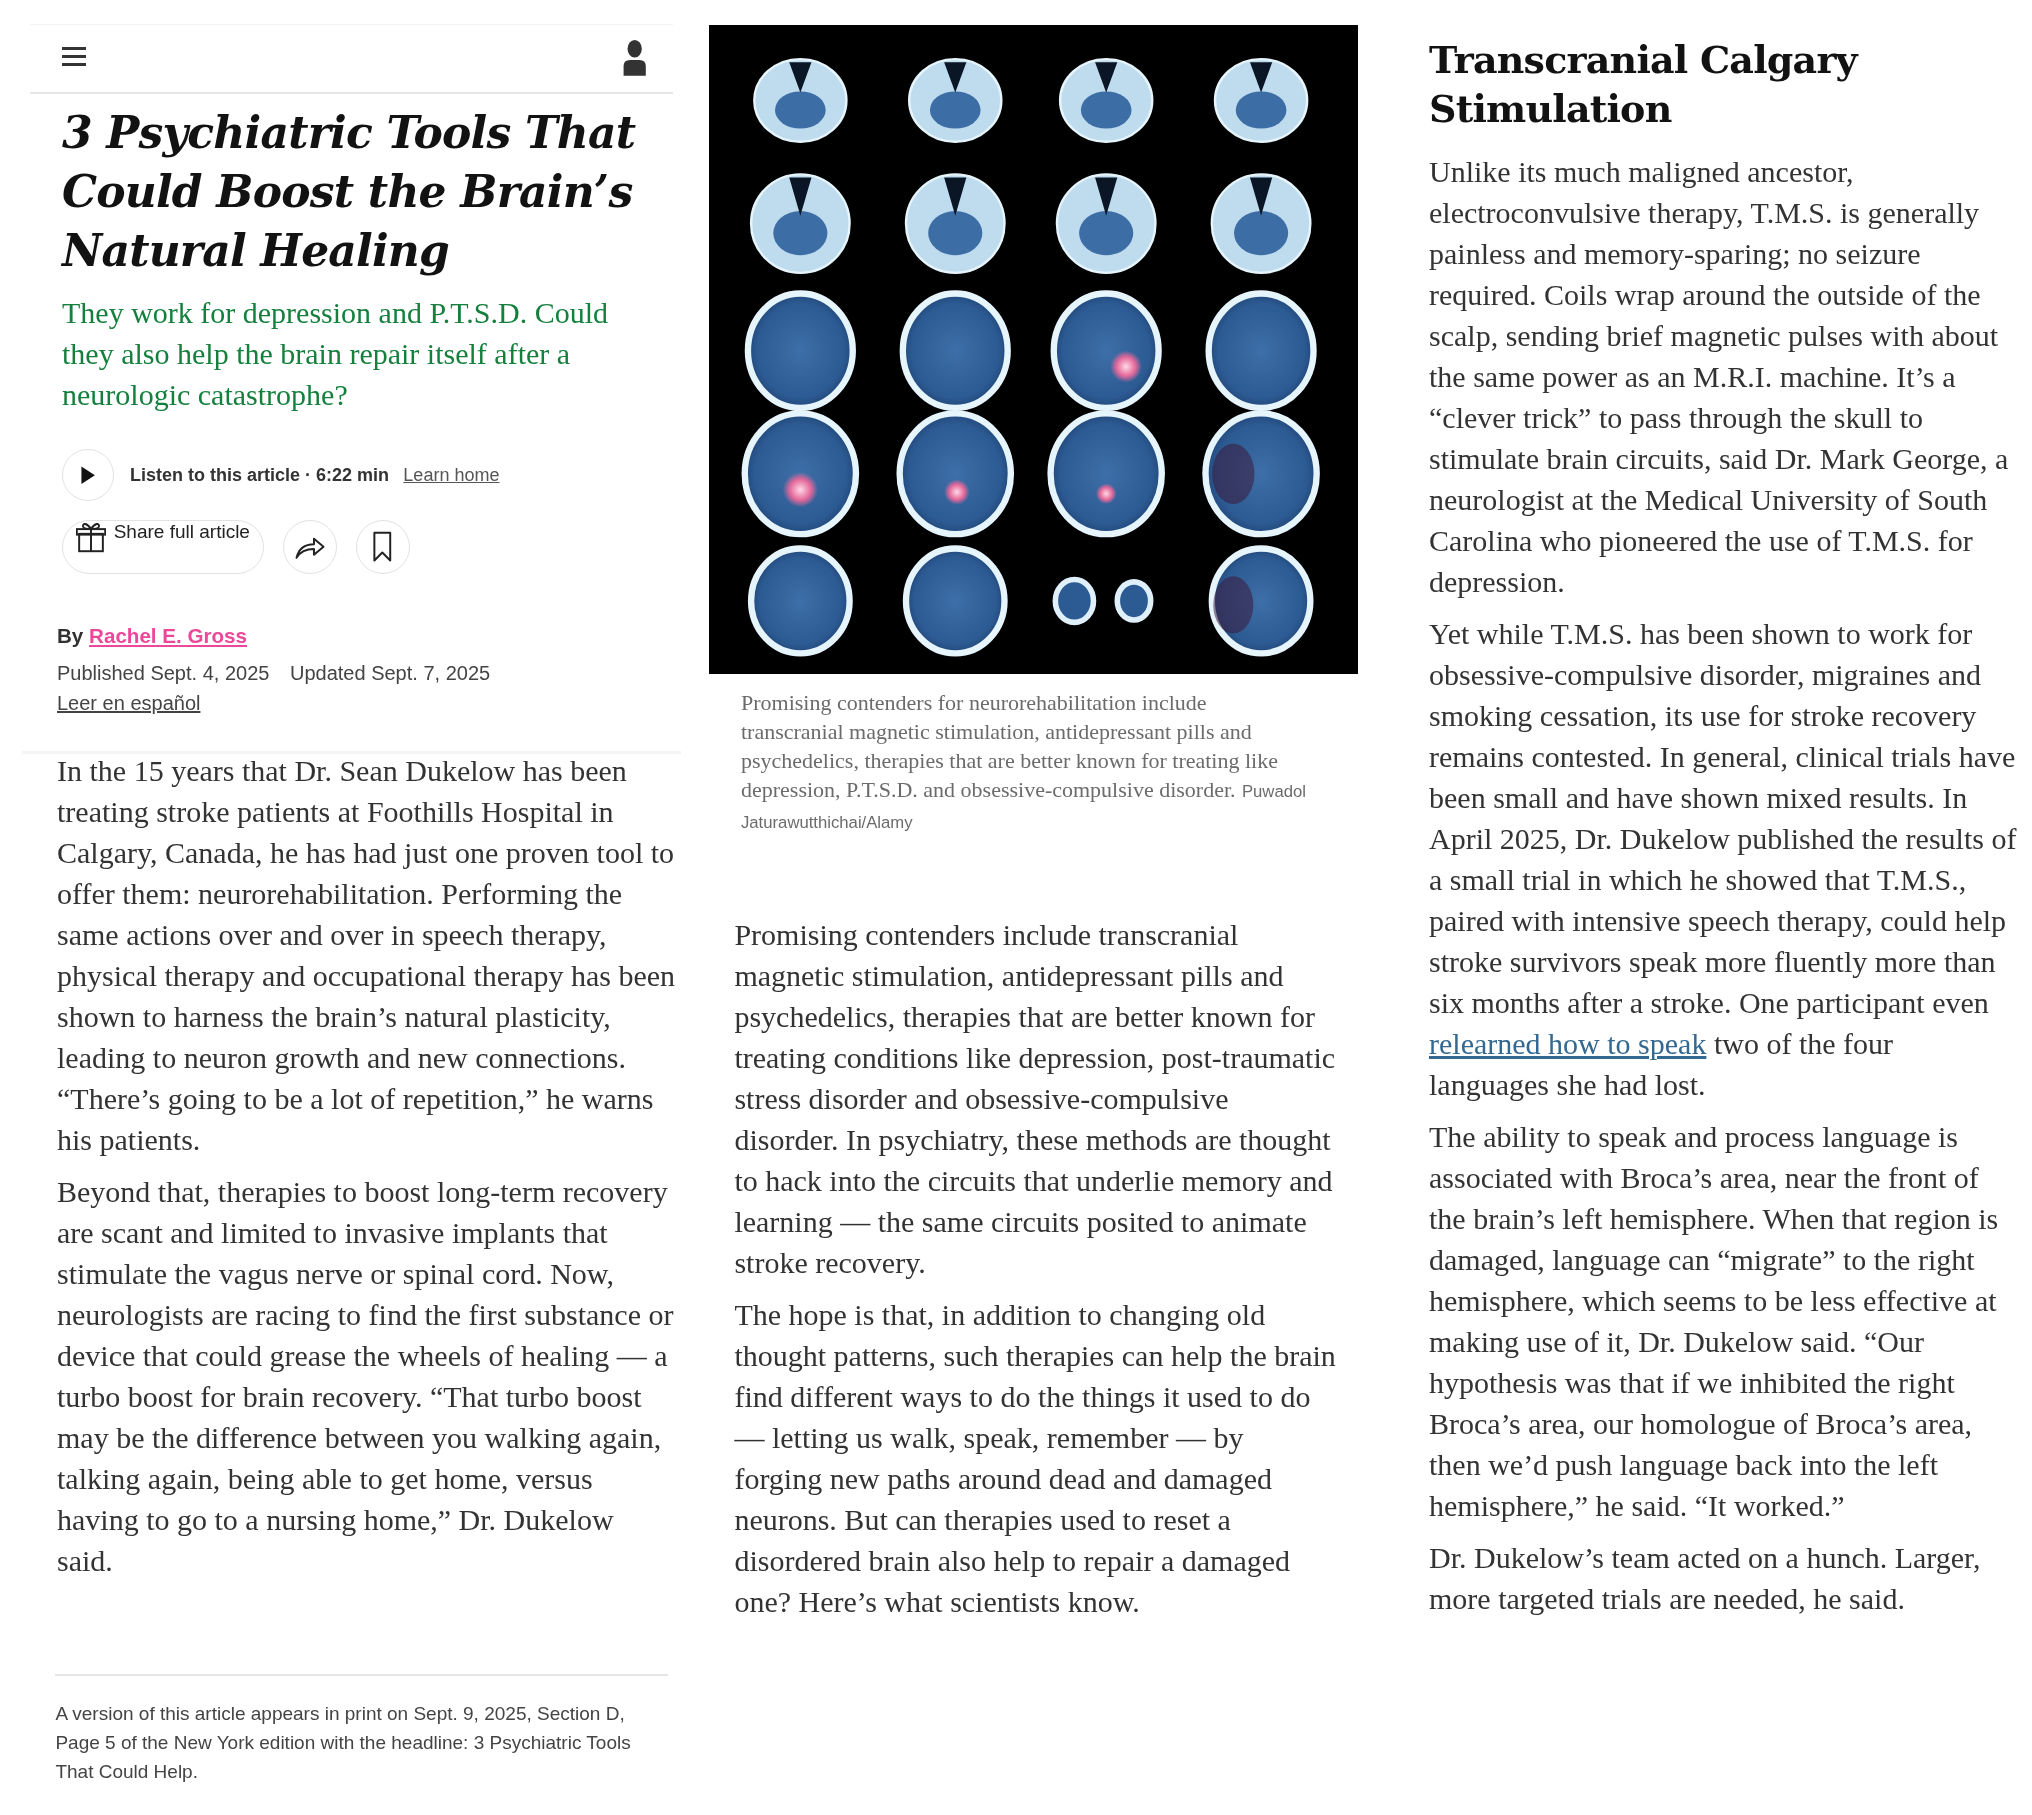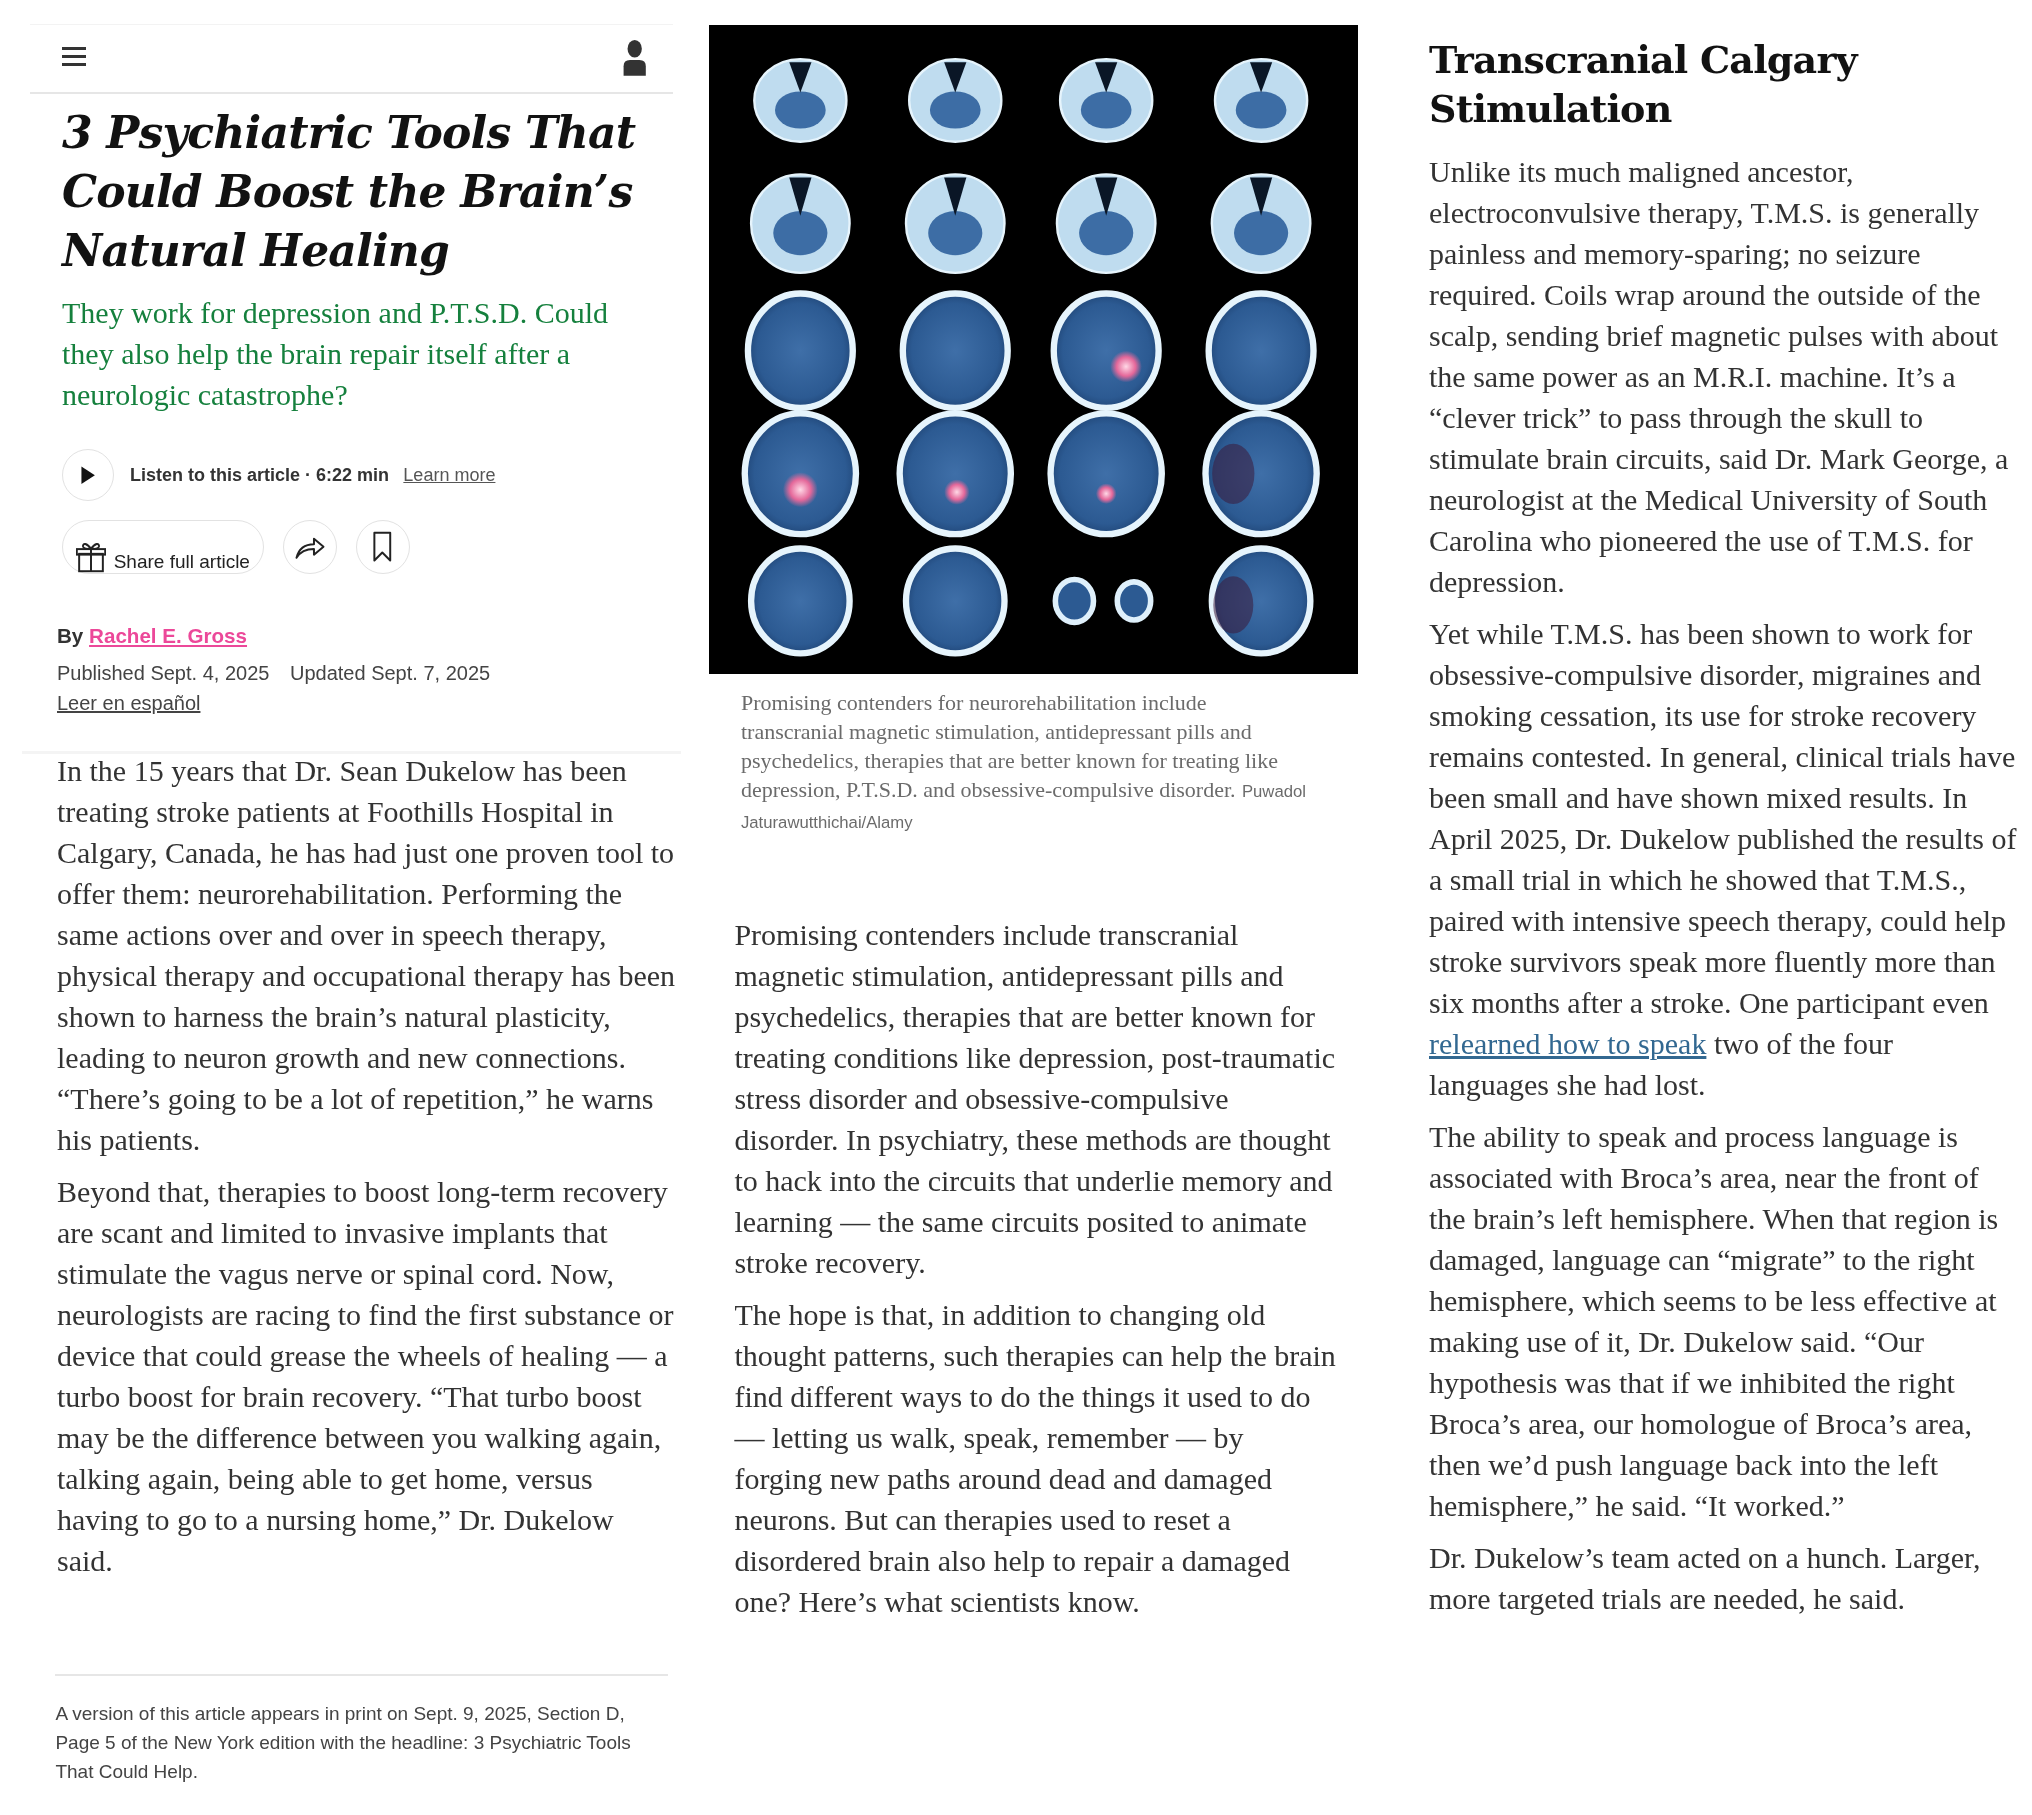--- a/index.html
+++ b/index.html
@@ -25,21 +25,21 @@
     font-family: "DejaVu Serif", serif; font-style: italic; font-weight: bold; font-size: 44px; line-height: 59px; color: #121212; letter-spacing: -0.8px; }
   .dek { position: absolute; left: 32px; top: 292px; width: 588px;
     font-family: "Liberation Serif", serif; font-size: 30px; line-height: 41px; color: #15803d; }
 
   .listen { position: absolute; left: 32px; top: 449px; height: 52px; display: flex; align-items: center; }
   .play-btn { width: 52px; height: 52px; border: 1.6px solid #e2e2e2; border-radius: 50%; display: flex; align-items: center; justify-content: center; cursor: pointer; }
   .listen-text { margin-left: 16px; font-family: "Liberation Sans", sans-serif; font-weight: bold; font-size: 18px; color: #333; }
   .learn-more { margin-left: 14.3px; font-family: "Liberation Sans", sans-serif; font-size: 18px; color: #555; text-decoration: underline; cursor: pointer; }
 
   .share-row { position: absolute; left: 32px; top: 520px; height: 54px; display: flex; align-items: center; }
-  .share-btn { height: 54px; padding: 0 12.7px; border: 1.6px solid #e2e2e2; border-radius: 27px; display: flex; align-items: flex-end; cursor: pointer; }
+  .share-btn { height: 54px; padding: 0 12.7px; border: 1.6px solid #e2e2e2; border-radius: 27px; display: flex; align-items: flex-start; cursor: pointer; }
   .share-btn .lbl { margin-left: 8px; font-family: "Liberation Sans", sans-serif; font-size: 19px; color: #222; }
   .circle-btn { width: 54px; height: 54px; border: 1.6px solid #e2e2e2; border-radius: 50%; display: flex; align-items: center; justify-content: center; margin-left: 19px; cursor: pointer; }
   .circle-btn.first { margin-left: 19px; }
 
   .byline { position: absolute; left: 27px; top: 624px; font-family: "Liberation Sans", sans-serif; font-weight: bold; font-size: 20.6px; color: #333; }
   .byline a { color: #ec4899; text-decoration: underline; cursor: pointer; }
   .dates { position: absolute; left: 27px; top: 662px; font-family: "Liberation Sans", sans-serif; font-size: 20px; color: #444; }
   .dates span + span { margin-left: 20.6px; }
   .leer { position: absolute; left: 27px; top: 692px; font-family: "Liberation Sans", sans-serif; font-size: 20px; color: #444; text-decoration: underline; cursor: pointer; }
 
@@ -82,21 +82,21 @@
   <h1 class="headline">3 Psychiatric Tools That Could Boost the Brain’s Natural Healing</h1>
   <p class="dek">They work for depression and P.T.S.D. Could they also help the brain repair itself after a neurologic catastrophe?</p>
 
   <div class="listen">
     <div class="play-btn">
       <svg width="17.5" height="20.6" viewBox="0 0 22 26">
           <path d="M3 2 L20 13 L3 24 Z" fill="#121212"></path>
         </svg>
     </div>
     <span class="listen-text">Listen to this article · 6:22 min</span>
-    <a class="learn-more">Learn more</a>
+    <a class="learn-more">Learn home</a>
   </div>
 
   <div class="share-row">
     <div class="share-btn">
       <svg width="30" height="32" viewBox="0 0 38 40">
         <rect x="4" y="16" width="30" height="22" fill="none" stroke="#222" stroke-width="2.5"></rect>
         <rect x="1" y="10" width="36" height="7" fill="none" stroke="#222" stroke-width="2.5"></rect>
         <line x1="19" y1="10" x2="19" y2="38" stroke="#222" stroke-width="2.5"></line>
         <path d="M19 10 C14 2 8 2 9 7 C10 10 19 10 19 10 C19 10 28 10 29 7 C30 2 24 2 19 10" fill="none" stroke="#222" stroke-width="2.5"></path>
       </svg>

